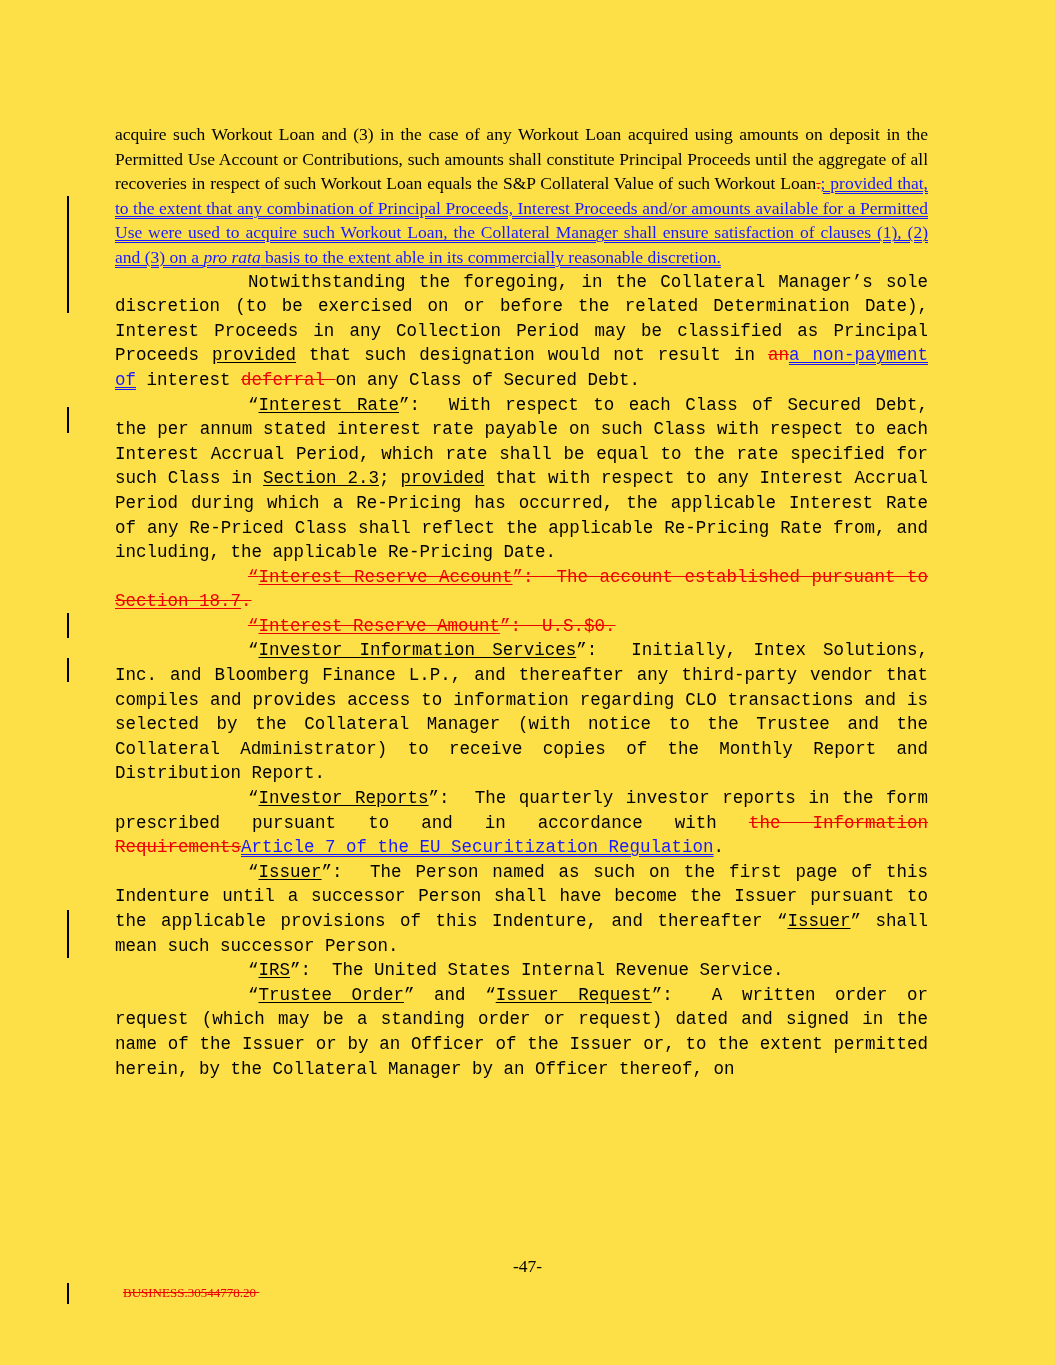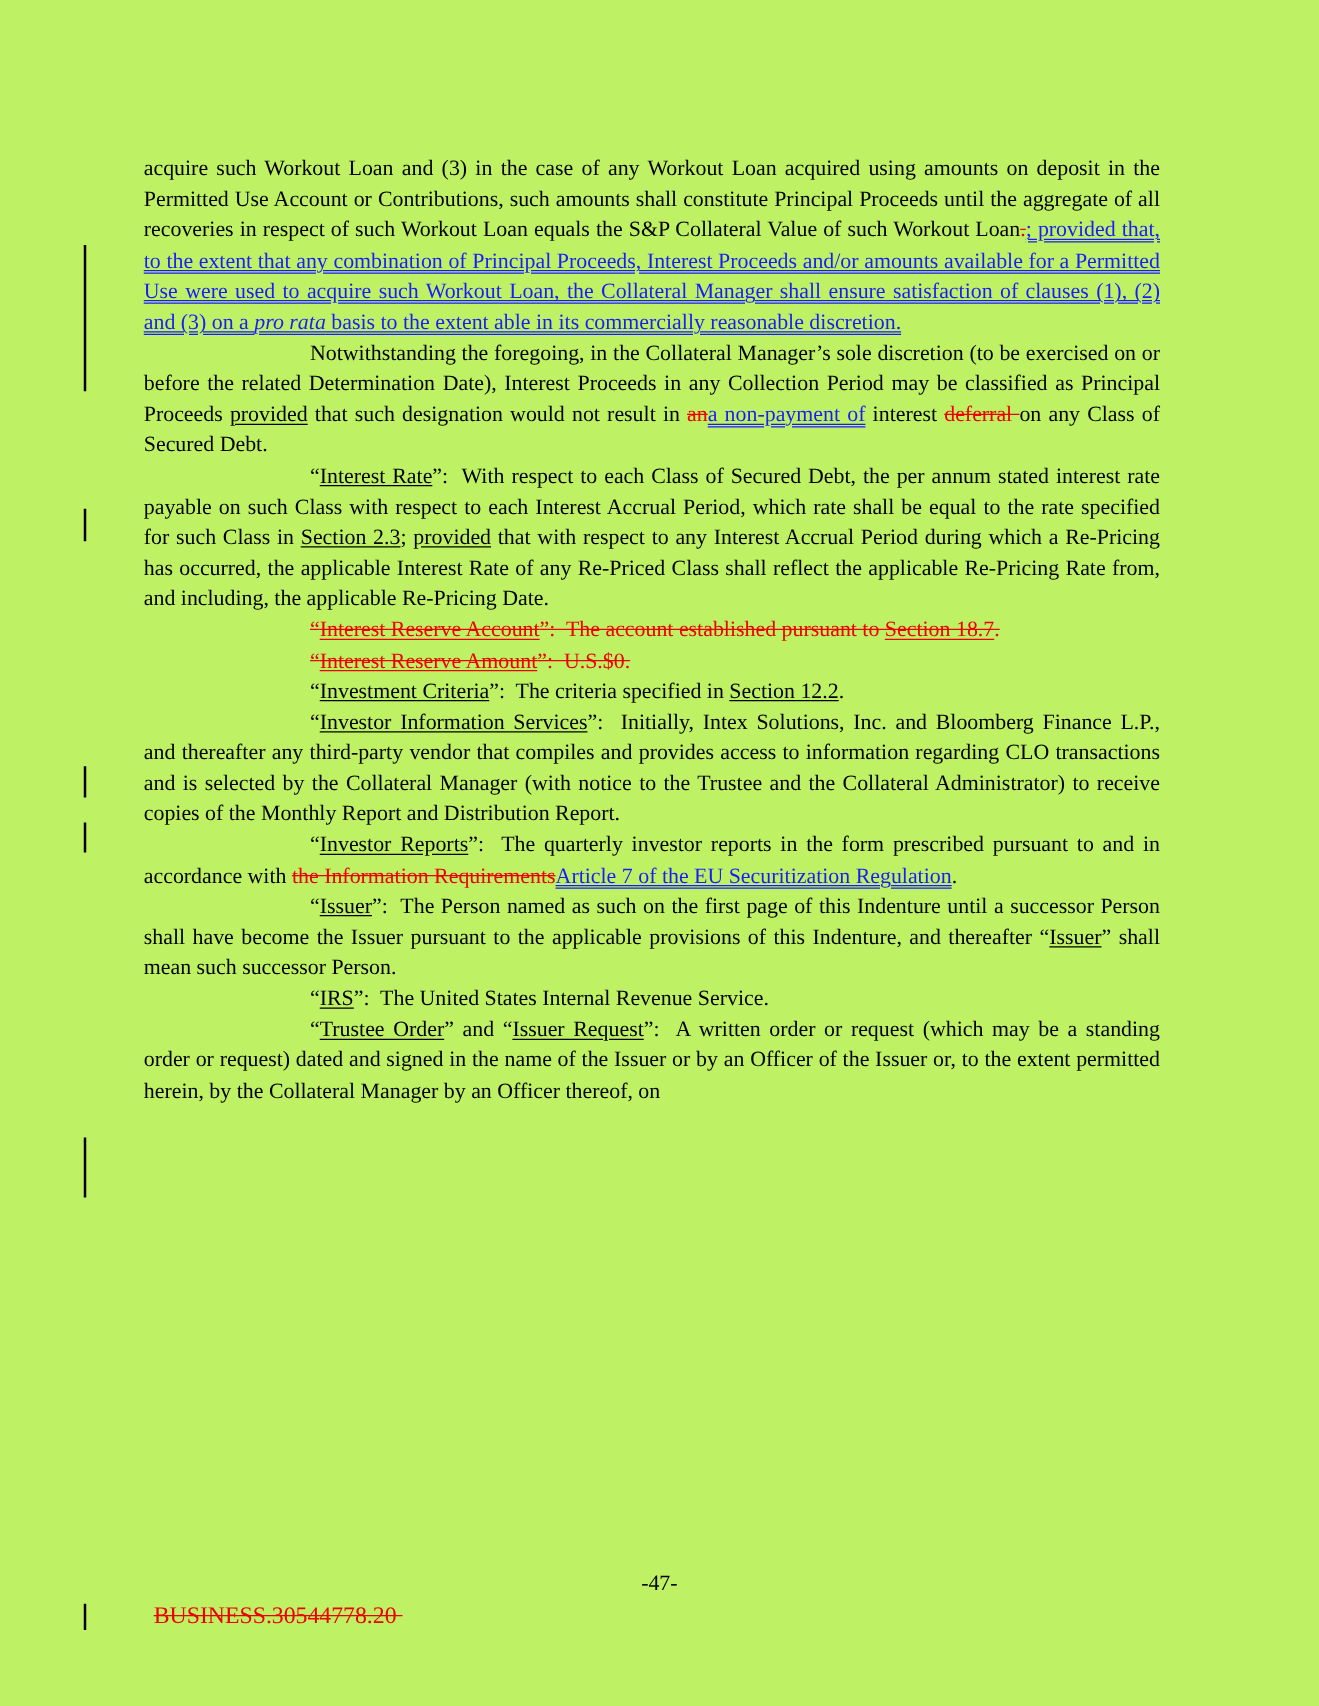--- a/index.html
+++ b/index.html
@@ -1,31 +1,31 @@
 <!DOCTYPE html>
 <html><head>
 <meta charset="utf-8">
 <style>
   html,body{margin:0;padding:0;background:#ffffff;}
   .page{
     position:relative;
     width:1055px;height:1365px;
-    background:#bef264;
+    background:#fde047;
     font-family:"Liberation Serif","DejaVu Serif",serif;
     color:#000000;
     overflow:hidden;
   }
   .content{
     position:absolute;left:115px;top:122px;width:813px;
     font-size:17.5px;line-height:24.6px;
     text-align:justify;
   }
   .content p{margin:0;}
   .quote{margin-left:70px;}
-  .indent{text-indent:133px;}
+  .indent{text-indent:133px;font-family:Liberation Mono, monospace;}
   .mb16{margin-bottom:16px;}
   .mb17{margin-bottom:17px;}
   .mb18{margin-bottom:18px;}
   .mb19{margin-bottom:19px;}
   .mb20{margin-bottom:20px;}
   
   .t-u{text-decoration:underline;text-underline-offset:2px;}
   .t-del{color:#ee0000;text-decoration:line-through;text-decoration-color:#ee0000;}
   .t-delu{color:#ee0000;text-decoration:underline line-through;text-underline-offset:2px;text-decoration-color:#ee0000;}
   .t-ins{color:#1a1aff;text-decoration:underline;text-decoration-style:double;text-decoration-thickness:1px;text-underline-offset:2px;text-decoration-color:#1a1aff;}
@@ -33,41 +33,40 @@
   
   .changebar{position:absolute;left:67px;width:2px;background:#000000;}
   #cb1{top:196px;height:117px;}
   #cb2{top:407px;height:26px;}
   #cb3{top:613px;height:25px;}
   #cb4{top:658px;height:24px;}
   #cb5{top:910px;height:48px;}
   #cb6{top:1283px;height:21px;}
   
   .pagenum{position:absolute;top:1254px;left:0;width:1055px;text-align:center;font-size:17.5px;line-height:24px;}
-  .docid{position:absolute;left:123px;top:1283px;font-size:19px;line-height:20px;color:#ee0000;text-decoration:line-through;text-decoration-color:#ee0000;}
+  .docid{position:absolute;left:123px;top:1283px;font-size:13px;line-height:20px;color:#ee0000;text-decoration:line-through;text-decoration-color:#ee0000;}
 </style>
 </head>
 <body>
 
 <div class="page">
 
   <div class="changebar" id="cb1"></div>
   <div class="changebar" id="cb2"></div>
   <div class="changebar" id="cb3"></div>
   <div class="changebar" id="cb4"></div>
   <div class="changebar" id="cb5"></div>
   <div class="changebar" id="cb6"></div>
 
   <div class="content">
     <p class="quote mb20"><span>acquire such Workout Loan and (3) in the case of any Workout Loan acquired using amounts on deposit in the Permitted Use Account or Contributions, such amounts shall constitute Principal Proceeds until the aggregate of all recoveries in respect of such Workout Loan equals the S&amp;P Collateral Value of such Workout Loan</span><span class="t-del">.</span><span class="t-ins">; provided that, to the extent that any combination of Principal Proceeds, Interest Proceeds and/or amounts available for a Permitted Use were used to acquire such Workout Loan, the Collateral Manager shall ensure satisfaction of clauses (1), (2) and (3) on a </span><span class="t-ins t-i">pro rata</span><span class="t-ins"> basis to the extent able in its commercially reasonable discretion.</span></p>
     <p class="indent mb17"><span>Notwithstanding the foregoing, in the Collateral Manager’s sole discretion (to be exercised on or before the related Determination Date), Interest Proceeds in any Collection Period may be classified as Principal Proceeds </span><span class="t-u">provided</span><span> that such designation would not result in </span><span class="t-del">an</span><span class="t-ins">a non-payment of</span><span> interest </span><span class="t-del">deferral </span><span>on any Class of Secured Debt.</span></p>
     <p class="indent mb17"><span>“</span><span class="t-u">Interest Rate</span><span>”:&nbsp; With respect to each Class of Secured Debt, the per annum stated interest rate payable on such Class with respect to each Interest Accrual Period, which rate shall be equal to the rate specified for such Class in </span><span class="t-u">Section 2.3</span><span>; </span><span class="t-u">provided</span><span> that with respect to any Interest Accrual Period during which a Re-Pricing has occurred, the applicable Interest Rate of any Re-Priced Class shall reflect the applicable Re-Pricing Rate from, and including, the applicable Re-Pricing Date.</span></p>
     <p class="indent mb20"><span class="t-del">“</span><span class="t-delu">Interest Reserve Account</span><span class="t-del">”:&nbsp; The account established pursuant to </span><span class="t-delu">Section 18.7</span><span class="t-del">.</span></p>
     <p class="indent mb20"><span class="t-del">“</span><span class="t-delu">Interest Reserve Amount</span><span class="t-del">”:&nbsp; U.S.$0.</span></p>
-    <p class="indent mb19"><span>“</span><span class="t-u">Investment Criteria</span><span>”:&nbsp; The criteria specified in </span><span class="t-u">Section 12.2</span><span>.</span></p>
     <p class="indent mb16"><span>“</span><span class="t-u">Investor Information Services</span><span>”:&nbsp; Initially, Intex Solutions, Inc. and Bloomberg Finance L.P., and thereafter any third-party vendor that compiles and provides access to information regarding CLO transactions and is selected by the Collateral Manager (with notice to the Trustee and the Collateral Administrator) to receive copies of the Monthly Report and Distribution Report.</span></p>
     <p class="indent mb19"><span>“</span><span class="t-u">Investor Reports</span><span>”:&nbsp; The quarterly investor reports in the form prescribed pursuant to and in accordance with </span><span class="t-del">the Information Requirements</span><span class="t-ins">Article 7 of the EU Securitization Regulation</span><span>.</span></p>
     <p class="indent mb18"><span>“</span><span class="t-u">Issuer</span><span>”:&nbsp; The Person named as such on the first page of this Indenture until a successor Person shall have become the Issuer pursuant to the applicable provisions of this Indenture, and thereafter “</span><span class="t-u">Issuer</span><span>” shall mean such successor Person.</span></p>
     <p class="indent mb19"><span>“</span><span class="t-u">IRS</span><span>”:&nbsp; The United States Internal Revenue Service.</span></p>
     <p class="indent"><span>“</span><span class="t-u">Trustee Order</span><span>” and “</span><span class="t-u">Issuer Request</span><span>”:&nbsp; A written order or request (which may be a standing order or request) dated and signed in the name of the Issuer or by an Officer of the Issuer or, to the extent permitted herein, by the Collateral Manager by an Officer thereof, on</span></p>
   </div>
 
   <div class="pagenum">-47-</div>
   <div class="docid">BUSINESS.30544778.20&nbsp;</div>
 

